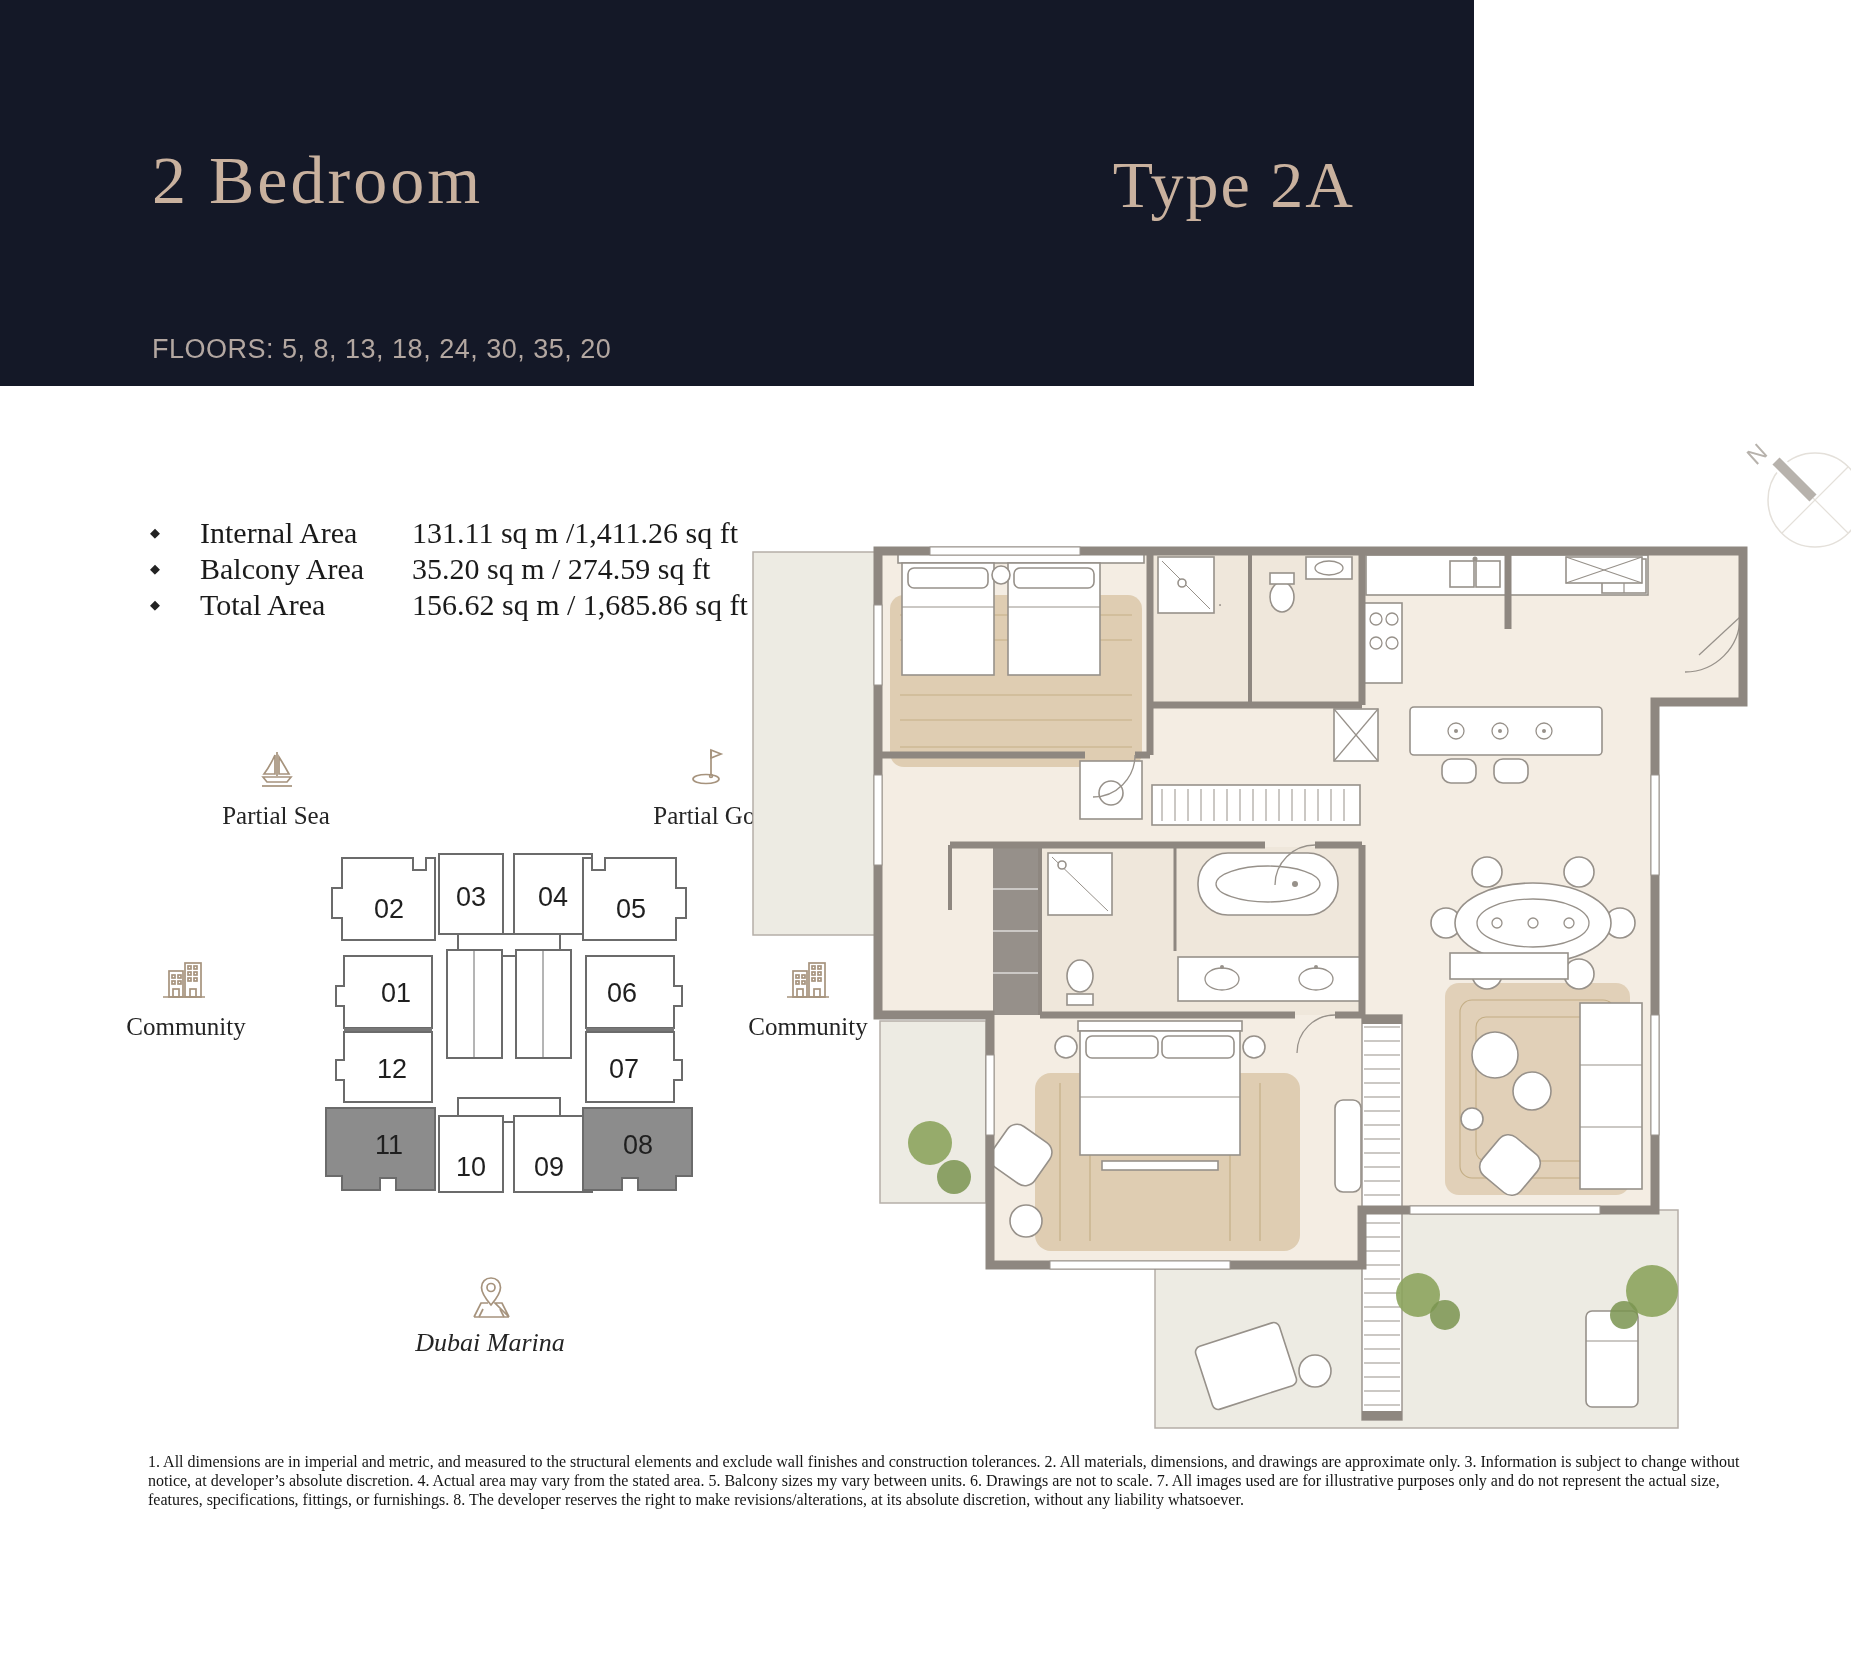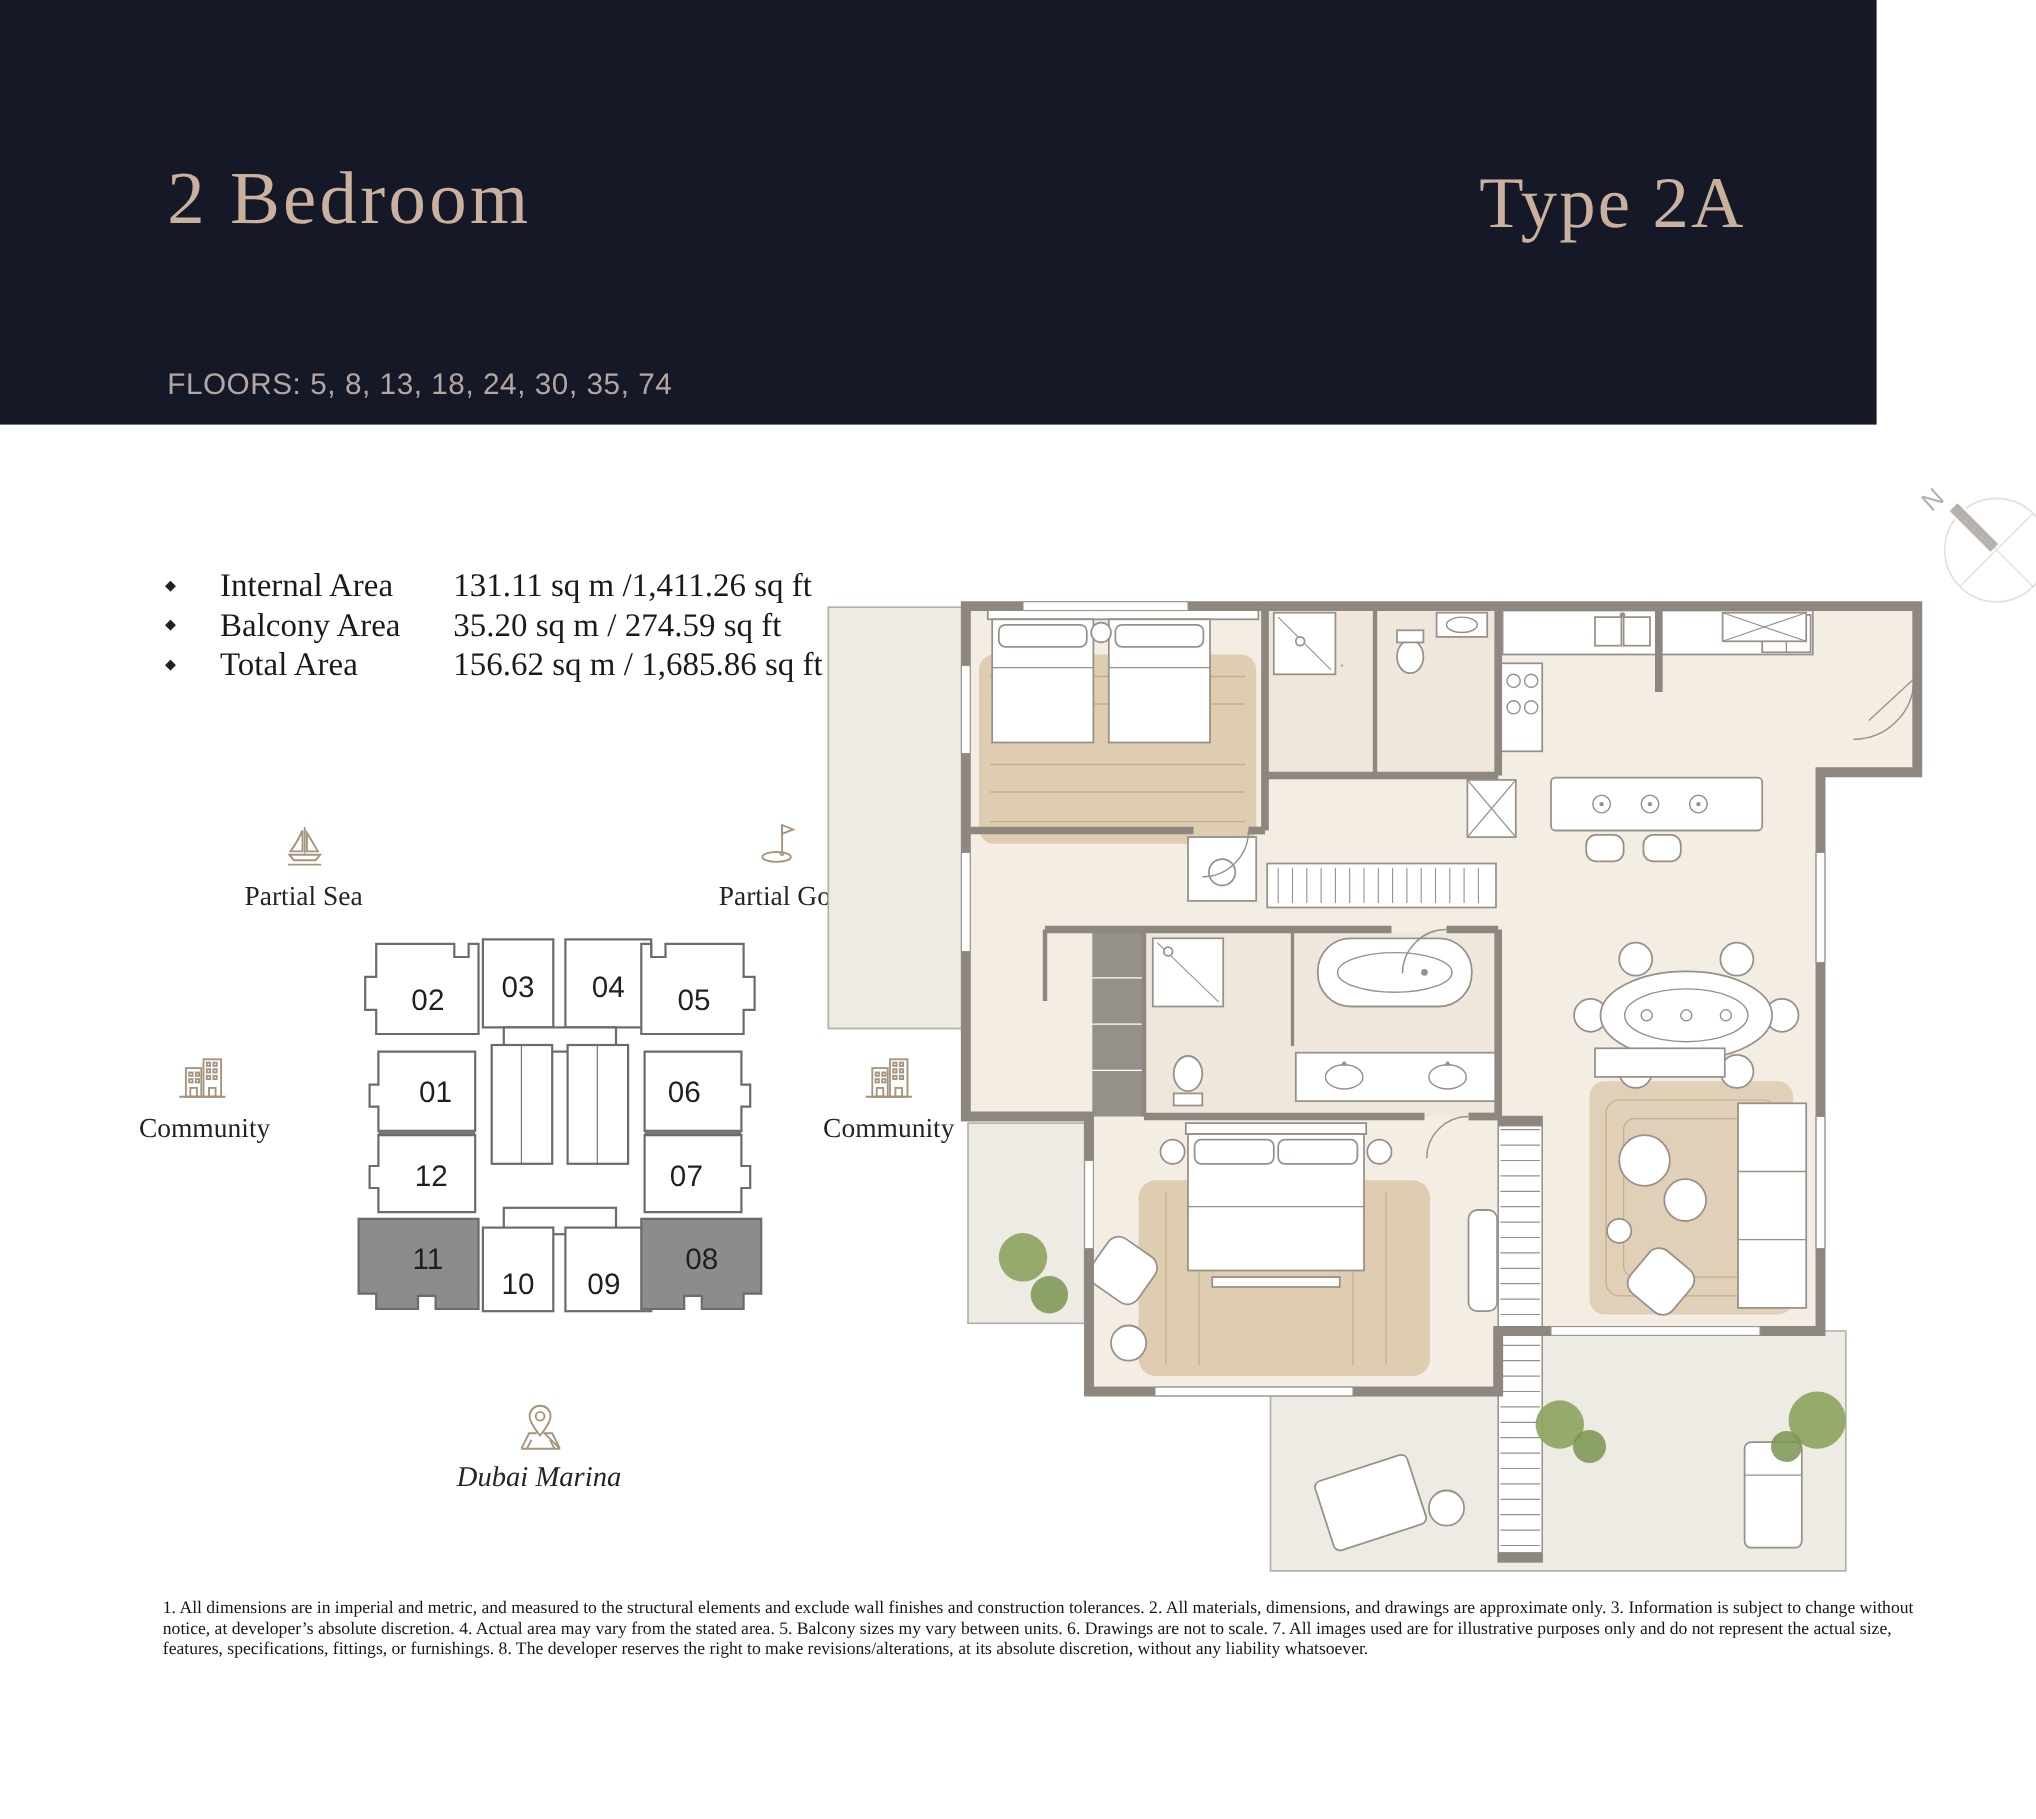--- a/index.html
+++ b/index.html
@@ -1,20 +1,20 @@
 <!DOCTYPE html>
 <html><head>
 <meta charset="utf-8">
 <style>
   html,body{margin:0;padding:0;}
   body{width:1851px;height:1654px;position:relative;background:#ffffff;overflow:hidden;
        font-family:"Liberation Serif", serif;color:#1a1a1a;}
   .abs{position:absolute;}
   
-  .header{left:0;top:0;width:1706px;height:386px;background:#141827;}
+  .header{left:0;top:0;width:1474px;height:386px;background:#141827;}
   .title-left{left:152px;top:146px;font-size:68px;letter-spacing:3px;color:#C9B19E;line-height:1;font-weight:400;}
   .title-right{top:152px;right:119px;font-size:66px;letter-spacing:2px;color:#C9B19E;line-height:1;}
   .floors{left:152px;top:334px;font-size:27px;color:#B3A7A1;font-family:"Liberation Sans",sans-serif;letter-spacing:.5px;}
   
   .stats{left:150px;top:516px;}
   .stat-row{display:flex;align-items:baseline;height:36px;font-size:30px;}
   .stat-bullet{width:22px;font-size:13px;color:#222;transform:translateY(-6px);font-family:"DejaVu Sans",sans-serif;}
   .stat-label{width:212px;margin-left:28px;}
   .stat-value{white-space:nowrap;}
   
@@ -32,21 +32,21 @@
   .unit-dark{fill:#8C8C8C;stroke:#6b6b6b;stroke-width:2;}
   .unit-num{font-family:"Liberation Sans",sans-serif;font-size:27px;fill:#1f1f1f;text-anchor:middle;}
   .beige-icon{stroke:#A6937D;fill:none;stroke-width:1.7;}
 </style>
 </head>
 <body>
 
 <div class="abs header">
   <div class="abs title-left">2 Bedroom</div>
   <div class="abs title-right">Type 2A</div>
-  <div class="abs floors">FLOORS: 5, 8, 13, 18, 24, 30, 35, 74</div>
+  <div class="abs floors">FLOORS: 5, 8, 13, 18, 24, 30, 35, 20</div>
 </div>
 
 <svg class="abs" style="left:1742px;top:438px;" width="109" height="124" viewBox="0 0 109 124">
   <circle cx="73" cy="62" r="47" fill="none" stroke="#E4E0DA" stroke-width="1.5"></circle>
   <line x1="40" y1="29" x2="106" y2="95" stroke="#E4E0DA" stroke-width="1.2"></line>
   <line x1="106" y1="29" x2="40" y2="95" stroke="#E4E0DA" stroke-width="1.2"></line>
   <line x1="34" y1="23" x2="71" y2="60" stroke="#ffffff" stroke-width="15"></line>
   <line x1="34" y1="23" x2="71" y2="60" stroke="#B7B2AC" stroke-width="10"></line>
   <text x="14" y="28" transform="rotate(-42 14 28)" font-family="Liberation Sans,sans-serif" font-size="24" fill="#B7B2AC">N</text>
 </svg>

